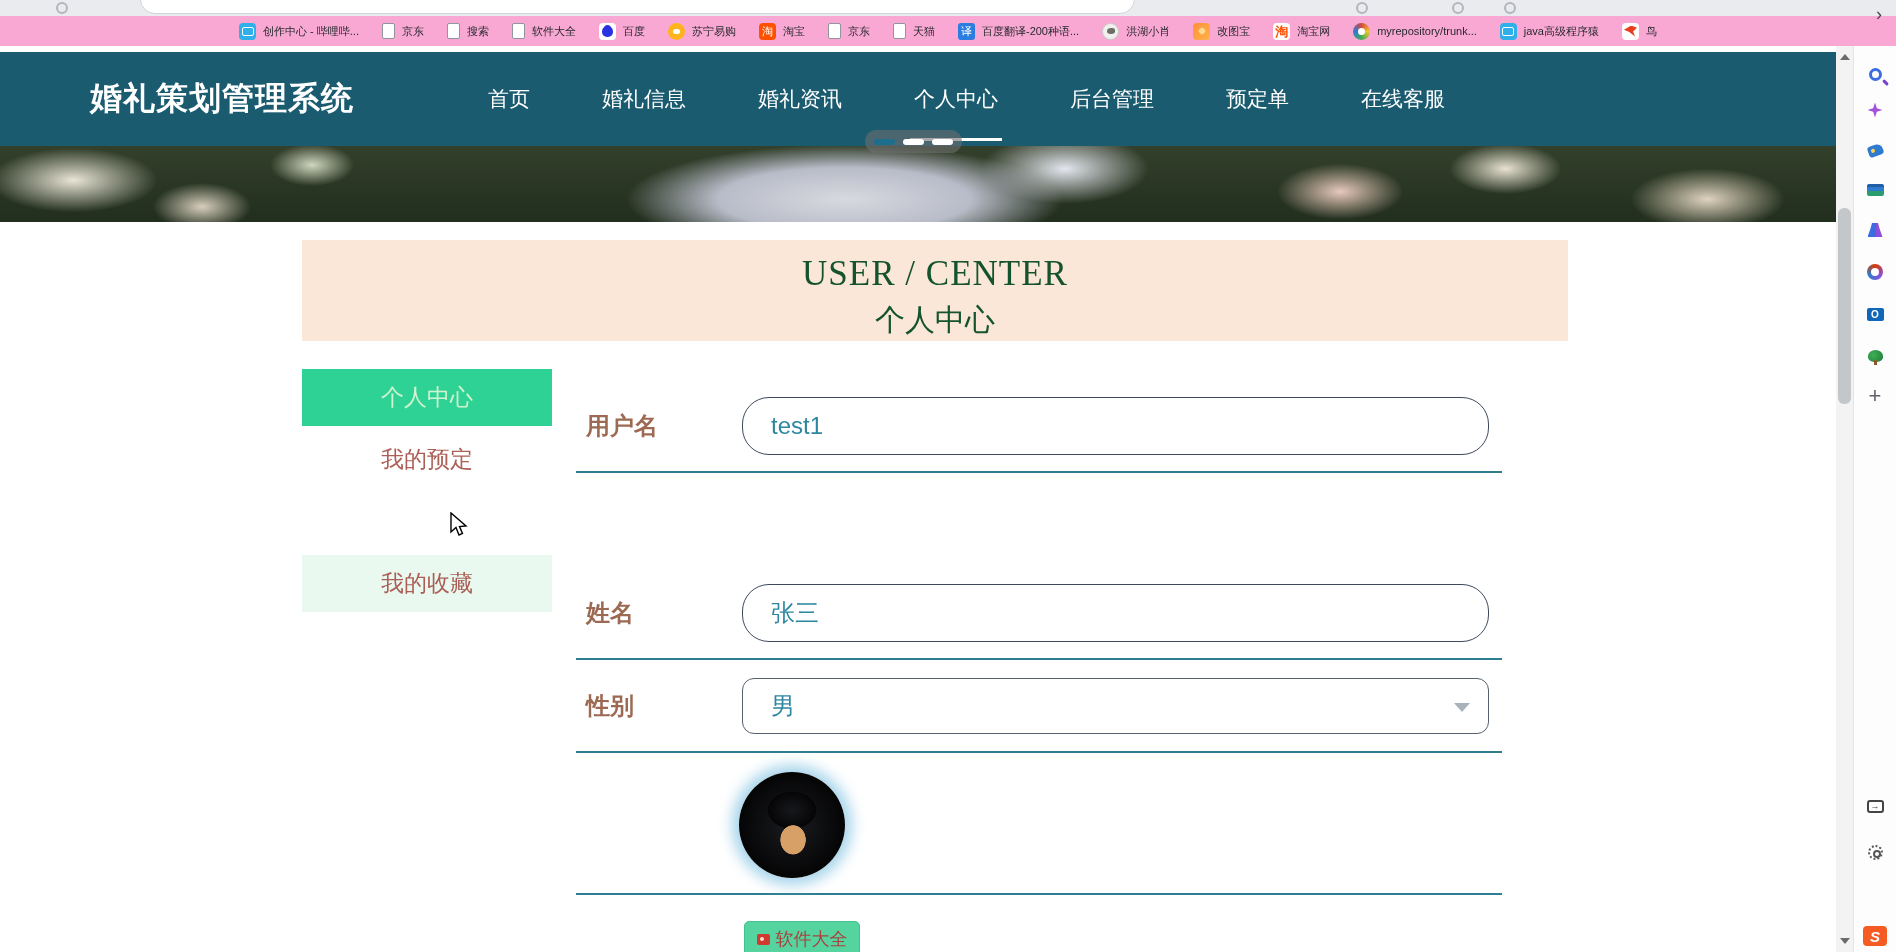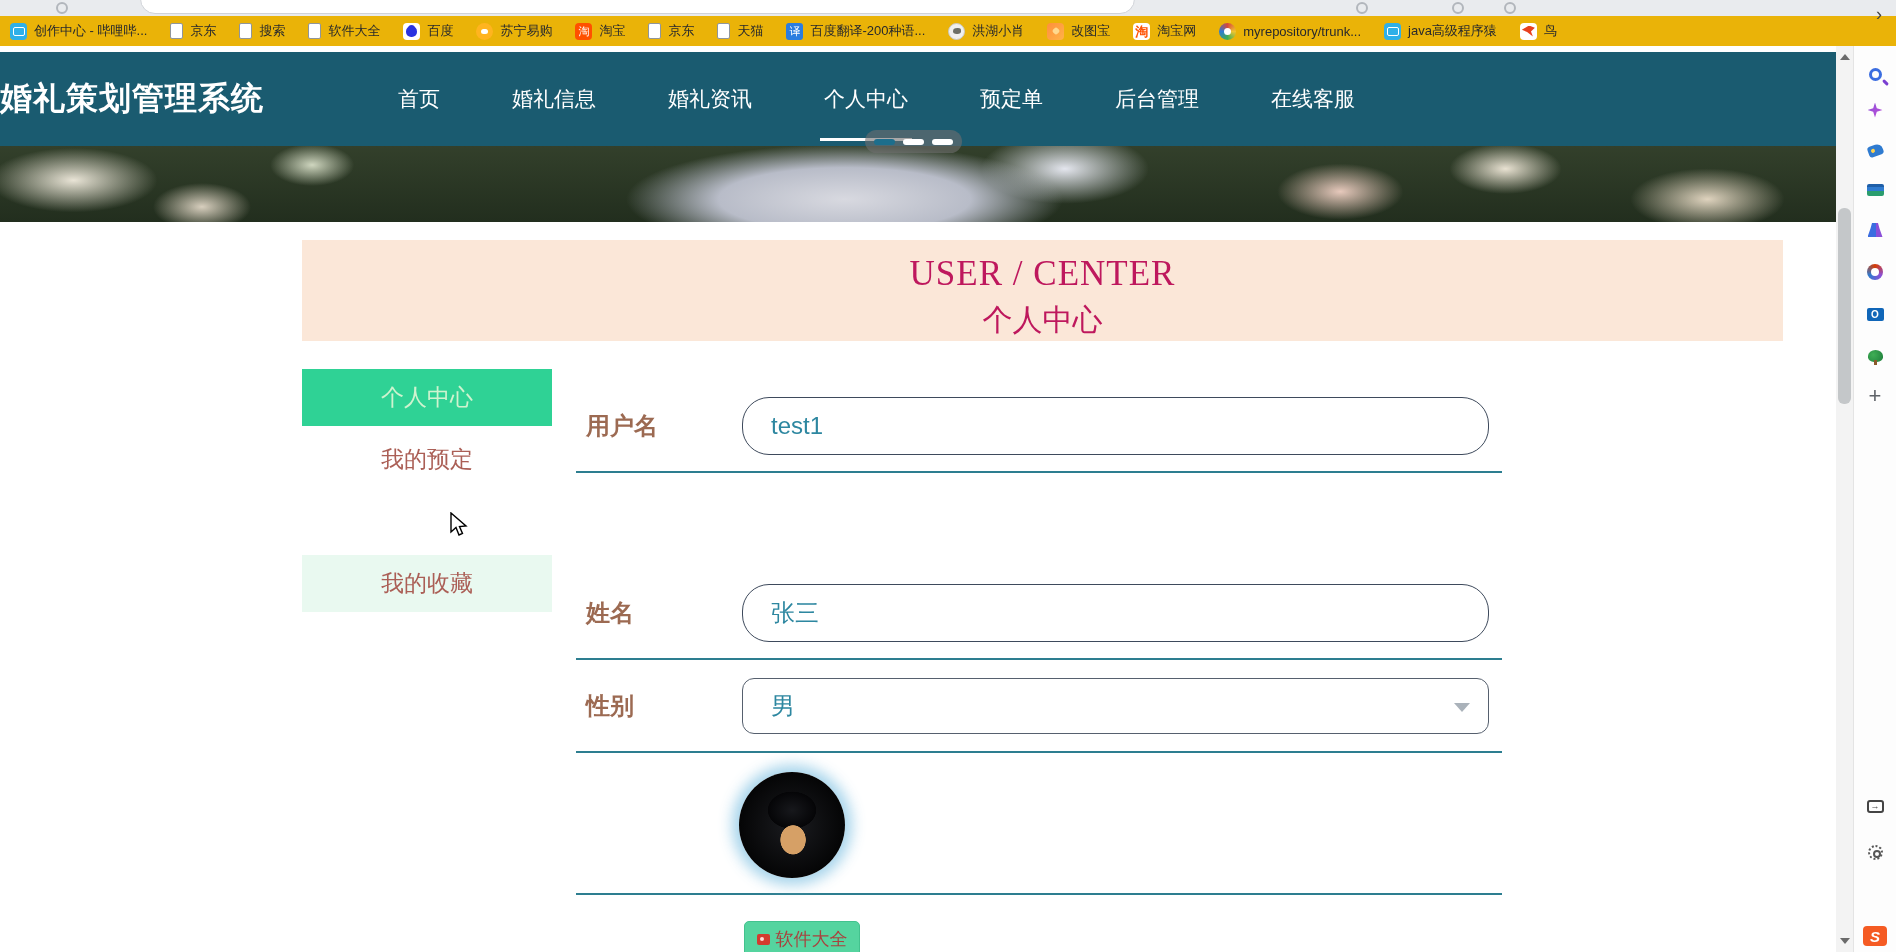--- a/index.html
+++ b/index.html
@@ -6,21 +6,21 @@
   html,body { background:#333; }
   body { font-family:"Liberation Sans", sans-serif; }
   .screen { position:relative; width:1896px; height:952px; background:#fff; overflow:hidden; margin:0 auto; }
 
   
   .toolbar-sliver { position:absolute; left:0; top:0; width:1896px; height:16px; background:#e9ebee; }
   .addr-pill { position:absolute; left:140px; top:-16px; width:995px; height:30px; background:#fff; border:1px solid #d0d3d8; border-radius:16px; }
   .tb-dot { position:absolute; top:2px; width:12px; height:12px; border:2px solid #9aa0a6; border-radius:50%; opacity:.7; }
 
   
-  .bookmarks { position:absolute; left:0; top:16px; width:1896px; height:30px; background:#eab308; display:flex; align-items:center; padding:0 10px; gap:23px; font-size:13px; color:#27292d; white-space:nowrap; overflow:hidden; }
+  .bookmarks { position:absolute; left:0; top:16px; width:1896px; height:30px; background:#f9a8d4; display:flex; align-items:center; padding:0 10px; gap:23px; font-size:11px; color:#27292d; white-space:nowrap; overflow:hidden;justify-content:center; }
   .bm { display:flex; align-items:center; gap:7px; cursor:default; }
   .bm-ico { width:17px; height:17px; flex:none; display:inline-flex; align-items:center; justify-content:center; border-radius:4px; font-size:11px; line-height:1; color:#fff; }
   .ico-bili { background:#2fb0e8; }
   .ico-bili::before { content:""; width:10px; height:7px; border:1.5px solid #fff; border-radius:2px; }
   .ico-page { background:#fff; border:1.5px solid #8f959b; border-radius:2px; width:13px; height:16px; }
   .ico-baidu { background:#fff; }
   .ico-baidu::before { content:""; width:11px; height:11px; background:#2932e1; border-radius:50% 50% 46% 46%; box-shadow:0 -3px 0 -2px #2932e1; }
   .ico-lion { background:#ffb41f; border-radius:50%; }
   .ico-lion::before { content:""; width:7px; height:5px; background:#fff; border-radius:3px; }
   .ico-tao { background:#ff5000; border-radius:4px; }
@@ -37,21 +37,21 @@
   .ico-svn::before { content:""; width:7px; height:7px; background:#fff; border-radius:50%; }
   .ico-redbird { background:#fff; }
   .ico-redbird::before { content:""; width:13px; height:11px; background:#e8401f; clip-path:polygon(0 38%, 55% 0, 100% 20%, 70% 55%, 85% 100%, 40% 60%); }
   .bm-chevron { position:absolute; right:14px; top:4px; font-size:18px; color:#444; }
 
   
   .page { position:absolute; left:0; top:46px; width:1836px; height:906px; background:#fff; overflow:hidden; }
 
   
   .navbar { position:absolute; left:0; top:6px; width:1836px; height:94px; background:#1a5b70; display:flex; align-items:center; color:#fff; }
-  .brand { font-size:32px; font-weight:bold; letter-spacing:1px; }
+  .brand { margin-left:90px; font-size:32px; font-weight:bold; letter-spacing:1px; }
   .nav-items { display:flex; margin-left:98px; gap:0; height:100%; align-items:center; }
   .nav-item { position:relative; font-size:21px; padding:0 36px; height:100%; display:flex; align-items:center; cursor:pointer; }
   .nav-item.active::after { content:""; position:absolute; left:32px; right:32px; bottom:5px; height:3px; background:#fff; }
 
   
   .hero { position:absolute; left:0; top:100px; width:1836px; height:76px;
     background-color:#27341f;
     background-image:
       radial-gradient(ellipse 120px 46px at 4% 45%, #e9e4d6 0%, rgba(233,228,214,0) 70%),
       radial-gradient(ellipse 70px 34px at 11% 80%, #d8cfbe 0%, rgba(216,207,190,0) 70%),
@@ -61,21 +61,21 @@
       radial-gradient(ellipse 90px 40px at 73% 60%, #e7c9bc 0%, rgba(231,201,188,0) 70%),
       radial-gradient(ellipse 80px 36px at 82% 30%, #e9e2d2 0%, rgba(233,226,210,0) 70%),
       radial-gradient(ellipse 110px 44px at 93% 70%, #dfd3be 0%, rgba(223,211,190,0) 70%),
       linear-gradient(180deg, #33402b 0%, #222e1e 100%);
   }
   .carousel-pill { position:absolute; left:865px; top:84px; width:97px; height:23px; background:rgba(110,110,110,.6); border-radius:12px; display:flex; align-items:center; justify-content:center; gap:8px; }
   .dash { width:21px; height:6px; border-radius:3px; background:#fff; }
   .dash.active { background:#1d6e8c; }
 
   
-  .band { position:absolute; left:302px; top:194px; width:1481px; height:101px; background:#fbe7d8; text-align:center; color:#be185d; }
+  .band { position:absolute; left:302px; top:194px; width:1266px; height:101px; background:#fbe7d8; text-align:center; color:#14532d; }
   .band .t1 { font-family:"Liberation Serif", serif; font-size:35px; margin-top:14px; letter-spacing:1px; }
   .band .t2 { font-family:"Liberation Serif", serif; font-size:30px; margin-top:6px; }
 
   
   .side-item { position:absolute; left:302px; width:250px; height:57px; display:flex; align-items:center; justify-content:center; font-size:23px; color:#ab5f56; cursor:pointer; }
   .si-active { background:#2fd295; color:#cff3cf; }
   .si-hover { background:#8ae4b4; color:#8d8a55; }
   .si-mint { background:#e9f9f0; }
 
   
@@ -216,22 +216,22 @@
 
   <div class="page">
 
     <div class="navbar">
       <div class="brand">婚礼策划管理系统</div>
       <div class="nav-items">
         <div class="nav-item">首页</div>
         <div class="nav-item">婚礼信息</div>
         <div class="nav-item">婚礼资讯</div>
         <div class="nav-item active">个人中心</div>
+        <div class="nav-item">后台管理</div>
         <div class="nav-item">预定单</div>
-        <div class="nav-item">后台管理</div>
         <div class="nav-item">在线客服</div>
       </div>
     </div>
 
     <div class="hero"></div>
     <div class="carousel-pill">
       <span class="dash active"></span>
       <span class="dash"></span>
       <span class="dash"></span>
     </div>

